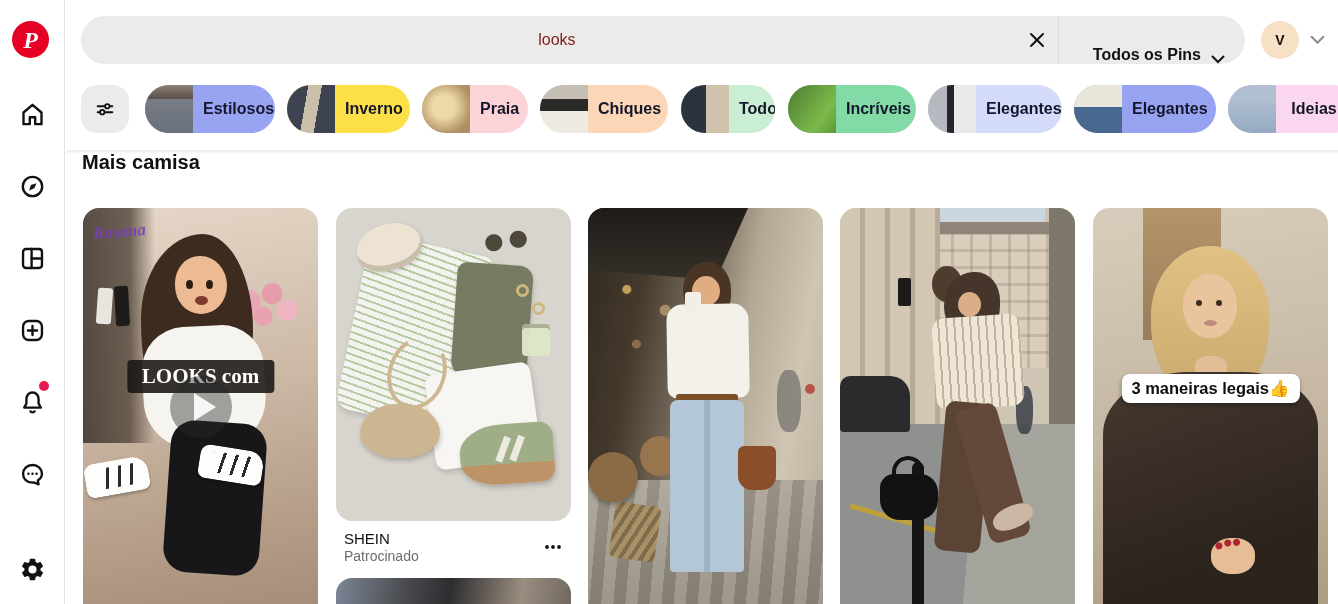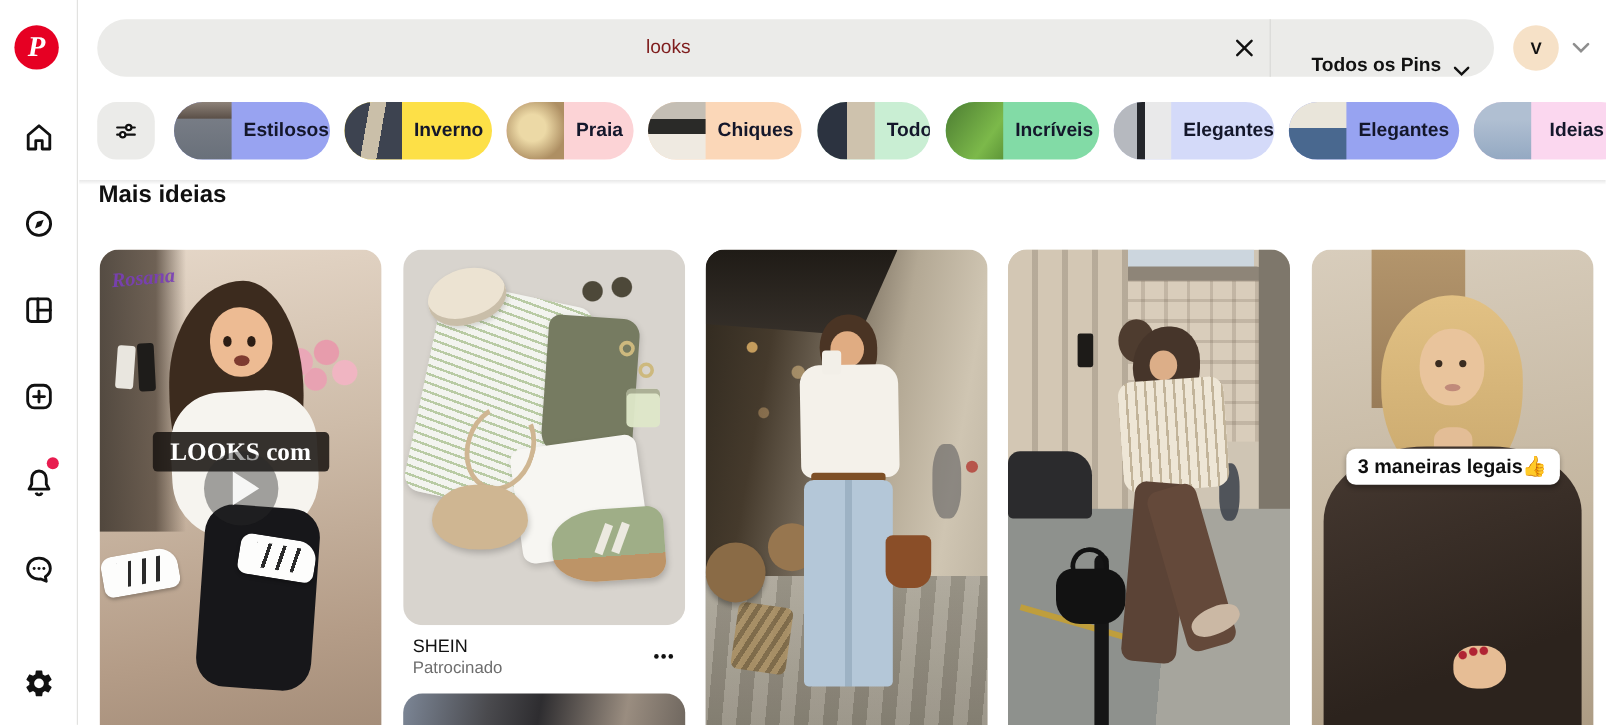--- a/index.html
+++ b/index.html
@@ -332,21 +332,21 @@
 <div class="chip" style="left: 1074px; width: 142px; background-color: rgb(151, 163, 241);">
   <div class="chip-thumb t8"></div>
   <span class="chip-label">Elegantes</span>
 </div>
 <div class="chip" style="left: 1228px; width: 130px; background-color: rgb(251, 215, 239);">
   <div class="chip-thumb t9"></div>
   <span class="chip-label">Ideias</span>
 </div>
 
 <div class="scroll-shadow"></div>
-<h2 class="section-title">Mais ideias</h2>
+<h2 class="section-title">Mais camisa</h2>
 
 <div class="pin pin1">
   <div class="pin-fill p1-bg"></div>
   <div class="abs p1-wardrobe"></div>
   <div class="abs p1-cloth-w"></div>
   <div class="abs p1-cloth-d"></div>
   <div class="abs p1-flowers"></div>
   <div class="abs p1-hair"></div>
   <div class="abs p1-face">
     <div class="abs p1-eye" style="left:11px"></div>

